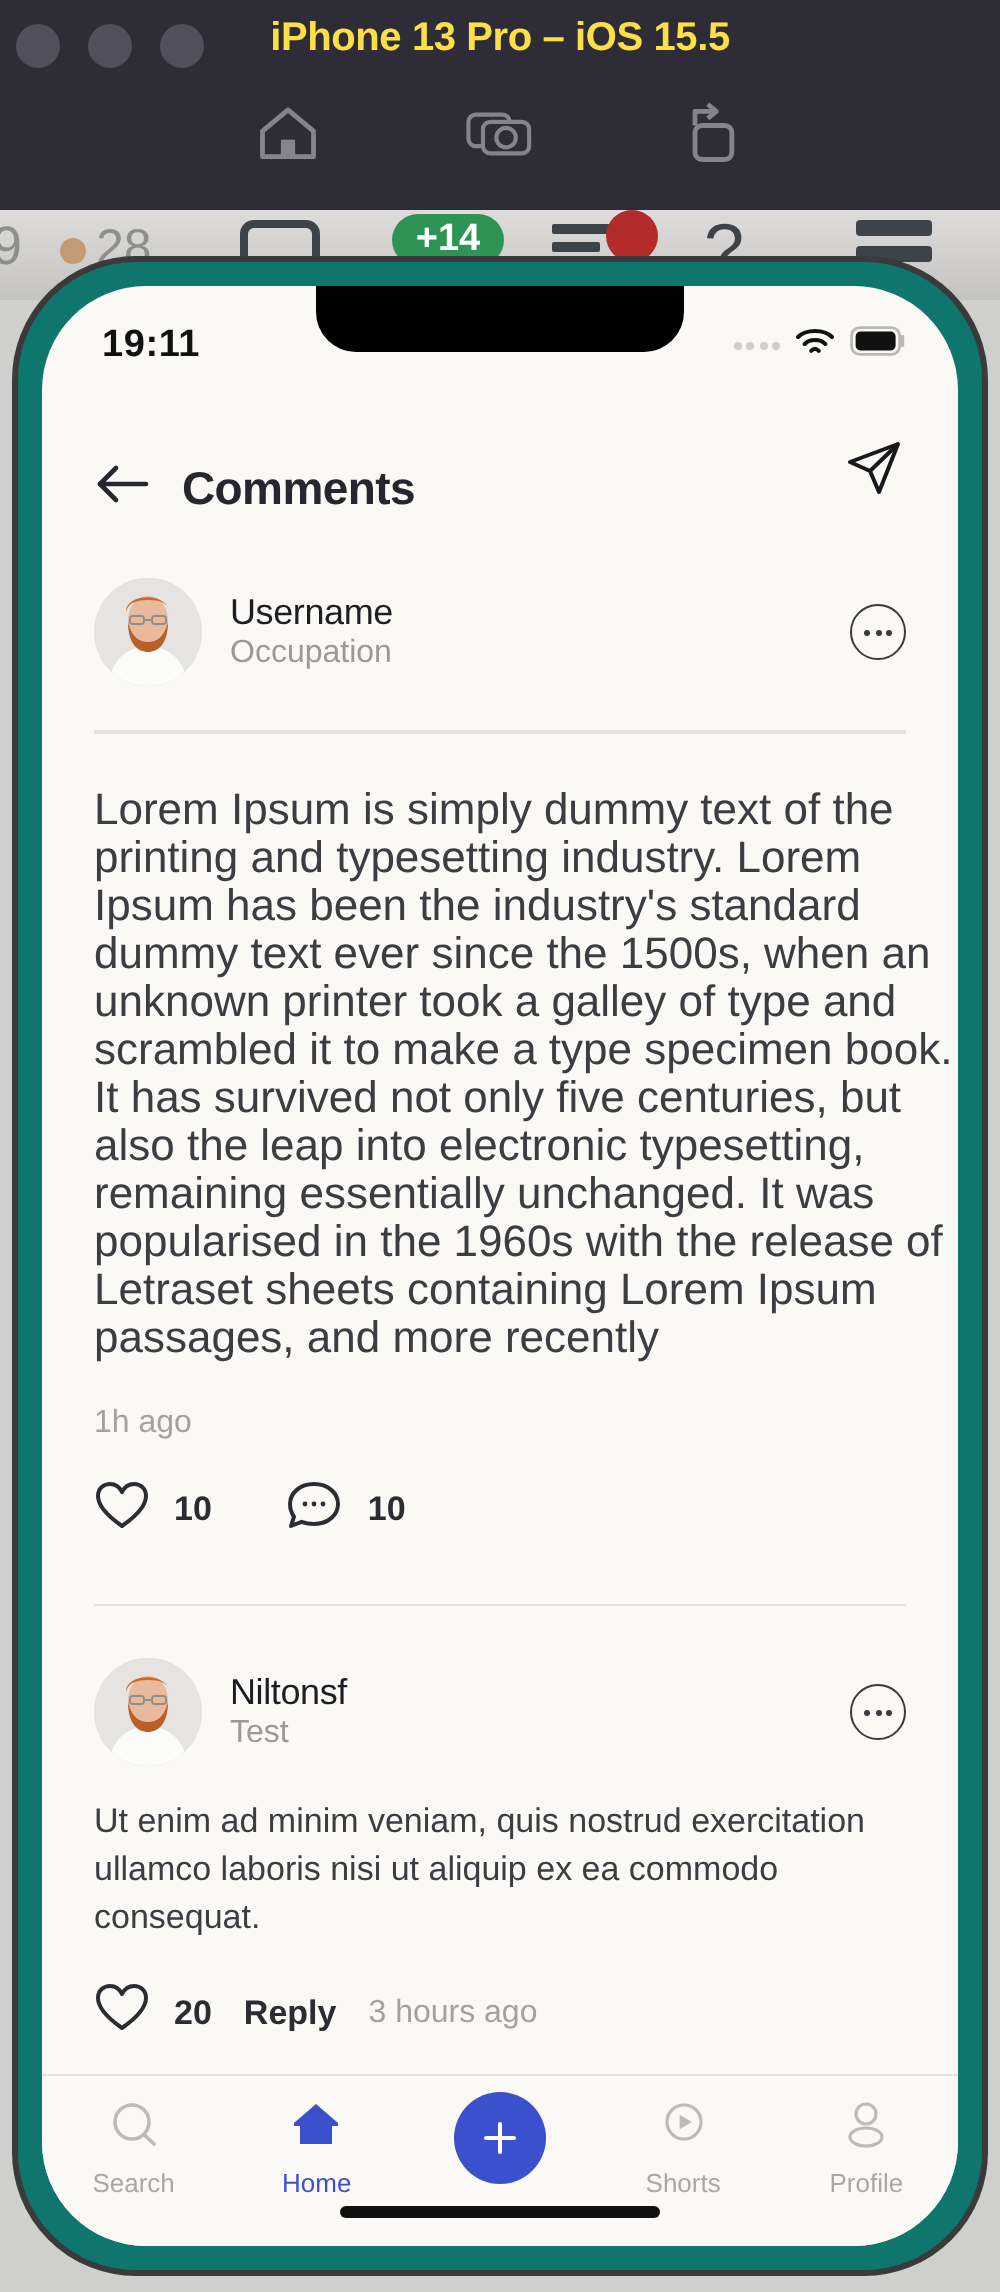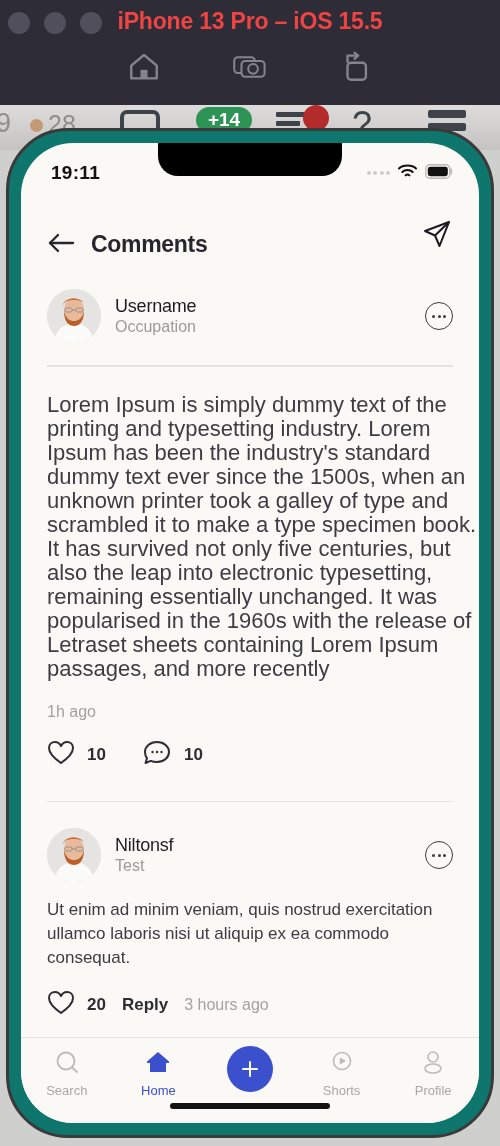--- a/index.html
+++ b/index.html
@@ -36,21 +36,21 @@
 
   
   .simbar {
     position:absolute; left:0; top:0; width:500px; height:105px;
     background:#2e2c36; z-index:5;
   }
   .simdots { position:absolute; left:8px; top:12px; display:flex; gap:14px; }
   .simdots span { width:22px; height:22px; border-radius:50%; background:#514f5c; display:block; }
   .simtitle {
     position:absolute; top:8px; left:0; width:500px; text-align:center;
-    color:#ef4444; font-size:23px; font-weight:700; letter-spacing:-0.2px;
+    color:#fde047; font-size:20px; font-weight:700; letter-spacing:-0.2px;
   }
   .simtools { position:absolute; top:50px; left:0; width:500px; display:flex; justify-content:center; gap:72px; }
   .simtools svg { width:34px; height:34px; }
 
   
   .device {
     position:absolute; left:6px; top:128px; width:488px; height:1010px;
     background:#0f766e; border-radius:62px;
     border:3px solid #3a3a3a;
     z-index:10; overflow:hidden;
@@ -74,21 +74,21 @@
   .st-time { font-size:19px; font-weight:700; color:#111; letter-spacing:0.3px; }
   .st-right { display:flex; align-items:center; gap:7px; }
   .st-dots { display:flex; gap:2.5px; }
   .st-dots i { width:4px; height:4px; border-radius:50%; background:#cfcdc9; display:block; }
 
   
   .appheader {
     position:absolute; top:62px; left:0; right:0; height:62px;
     display:flex; align-items:center; padding:0 26px;
   }
-  .hdr-left { display:flex; align-items:flex-end; gap:16px;margin-top:16px; }
+  .hdr-left { display:flex; align-items:flex-start; gap:16px;margin-top:16px; }
   .hdr-title { font-size:23px; font-weight:700; color:#26262e; letter-spacing:-0.3px; }
   .hdr-spacer { flex:1; }
 
   
   .content { position:absolute; top:124px; left:0; right:0; bottom:0; overflow:hidden; }
 
   .post { padding:22px 26px 0 26px; }
   .userrow { display:flex; align-items:center; gap:14px; }
   .avatar {
     width:54px; height:54px; border-radius:50%; background:#e4e3e1;

